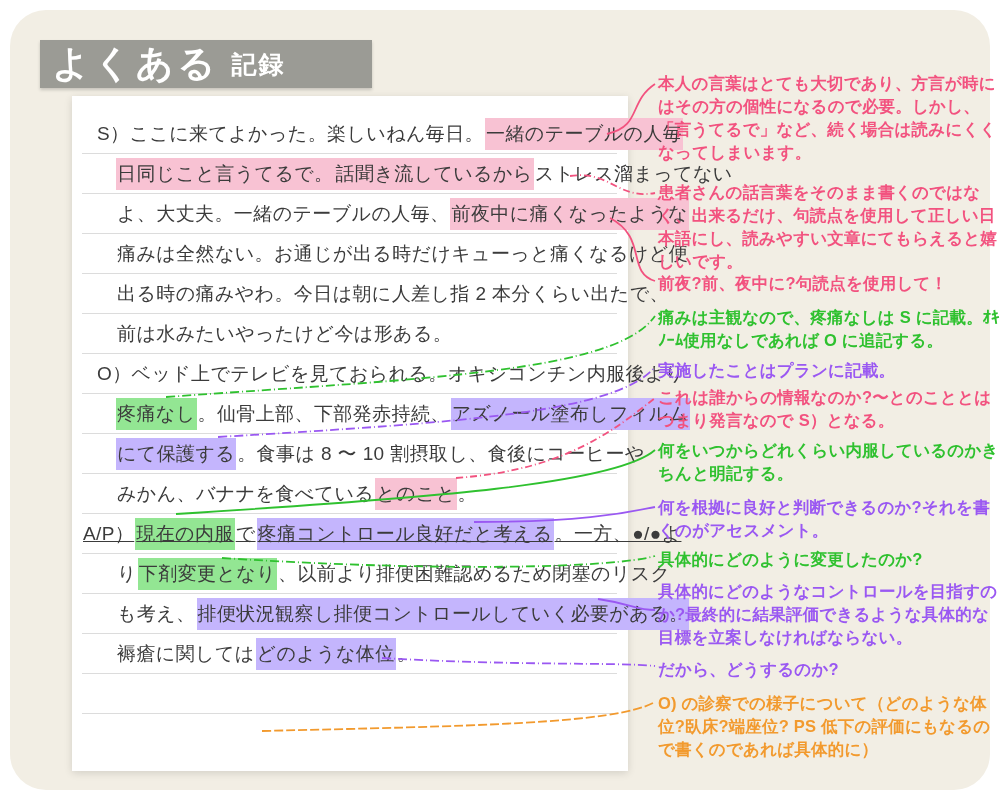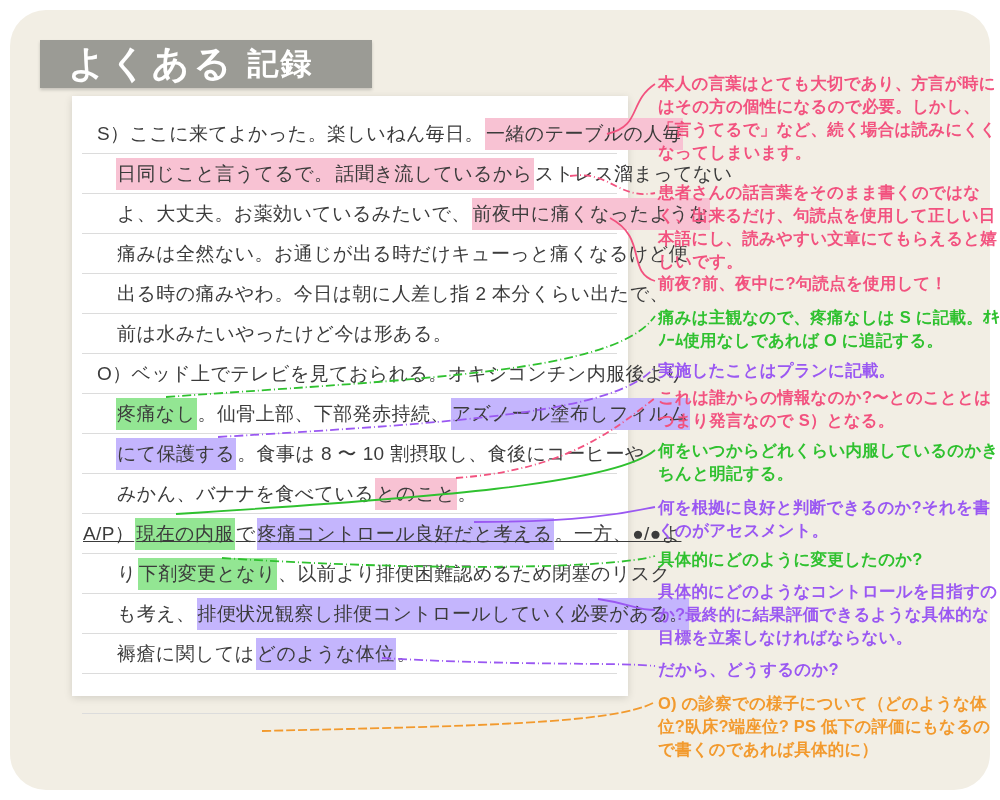--- a/index.html
+++ b/index.html
@@ -1,25 +1,25 @@
 <!DOCTYPE html>
 <html><head>
 <meta charset="utf-8">
 <style>
   * { margin:0; padding:0; box-sizing:border-box; }
   html,body { width:1000px; height:800px; background:#ffffff; overflow:hidden;
               font-family:"Liberation Sans","DejaVu Sans",sans-serif; }
   .page-card { position:absolute; left:10px; top:10px; width:980px; height:780px;
                background:#f2eee4; border-radius:36px; }
   .title-box { position:absolute; left:30px; top:30px; width:332px; height:48px;
-               background:#9b9b95; display:flex; align-items:center; padding-left:28px;
+               background:#9b9b95; display:flex; align-items:center; padding-left:12px;
                box-shadow:0 2px 3px rgba(0,0,0,.18); }
   .title-main { color:#ffffff; font-size:37px; font-weight:bold; letter-spacing:4px; }
-  .title-sub  { color:#ffffff; font-size:31px; font-weight:bold; margin-left:12px; letter-spacing:2px; }
-  .paper { position:absolute; left:62px; top:86px; width:556px; height:600px;
+  .title-sub  { color:#ffffff; font-size:25px; font-weight:bold; margin-left:12px; letter-spacing:2px; }
+  .paper { position:absolute; left:62px; top:86px; width:556px; height:675px;
            background:#ffffff; box-shadow:0 2px 8px rgba(0,0,0,.13); }
   .doc-rows { position:absolute; left:10px; right:11px; top:18px; }
   .doc-row { height:40px; border-bottom:1px solid #dcdcdc; display:flex; align-items:center;
              font-size:19px; color:#3b3b3b; letter-spacing:0.4px; white-space:nowrap; }
   .indent-s    { padding-left:14px; }
   .indent-cont { padding-left:34px;align-items:center; }
   .indent-ap   { padding-left:0px;text-decoration:underline; }
   .seg { padding:3px 1px; }
   .hl-pink   { background:#f8c2d3; }
   .hl-green  { background:#93e693; }
@@ -44,21 +44,21 @@
         <div class="doc-row indent-s">
           <span class="seg">S）ここに来てよかった。楽しいねん毎日。</span>
           <span class="seg hl-pink">一緒のテーブルの人毎</span>
         </div>
         <div class="doc-row indent-cont">
           <span class="seg hl-pink">日同じこと言うてるで。</span>
           <span class="seg hl-pink">話聞き流しているから</span>
           <span class="seg">ストレス溜まってない</span>
         </div>
         <div class="doc-row indent-cont">
-          <span class="seg">よ、大丈夫。お薬効いているみたいで、</span>
+          <span class="seg">よ、大丈夫。一緒のテーブルの人毎、</span>
           <span class="seg hl-pink">前夜中に痛くなったような</span>
         </div>
         <div class="doc-row indent-cont">
           <span class="seg">痛みは全然ない。お通じが出る時だけキューっと痛くなるけど便</span>
         </div>
         <div class="doc-row indent-cont">
           <span class="seg">出る時の痛みやわ。今日は朝に人差し指 2 本分くらい出たで、</span>
         </div>
         <div class="doc-row indent-cont">
           <span class="seg">前は水みたいやったけど今は形ある。</span>

